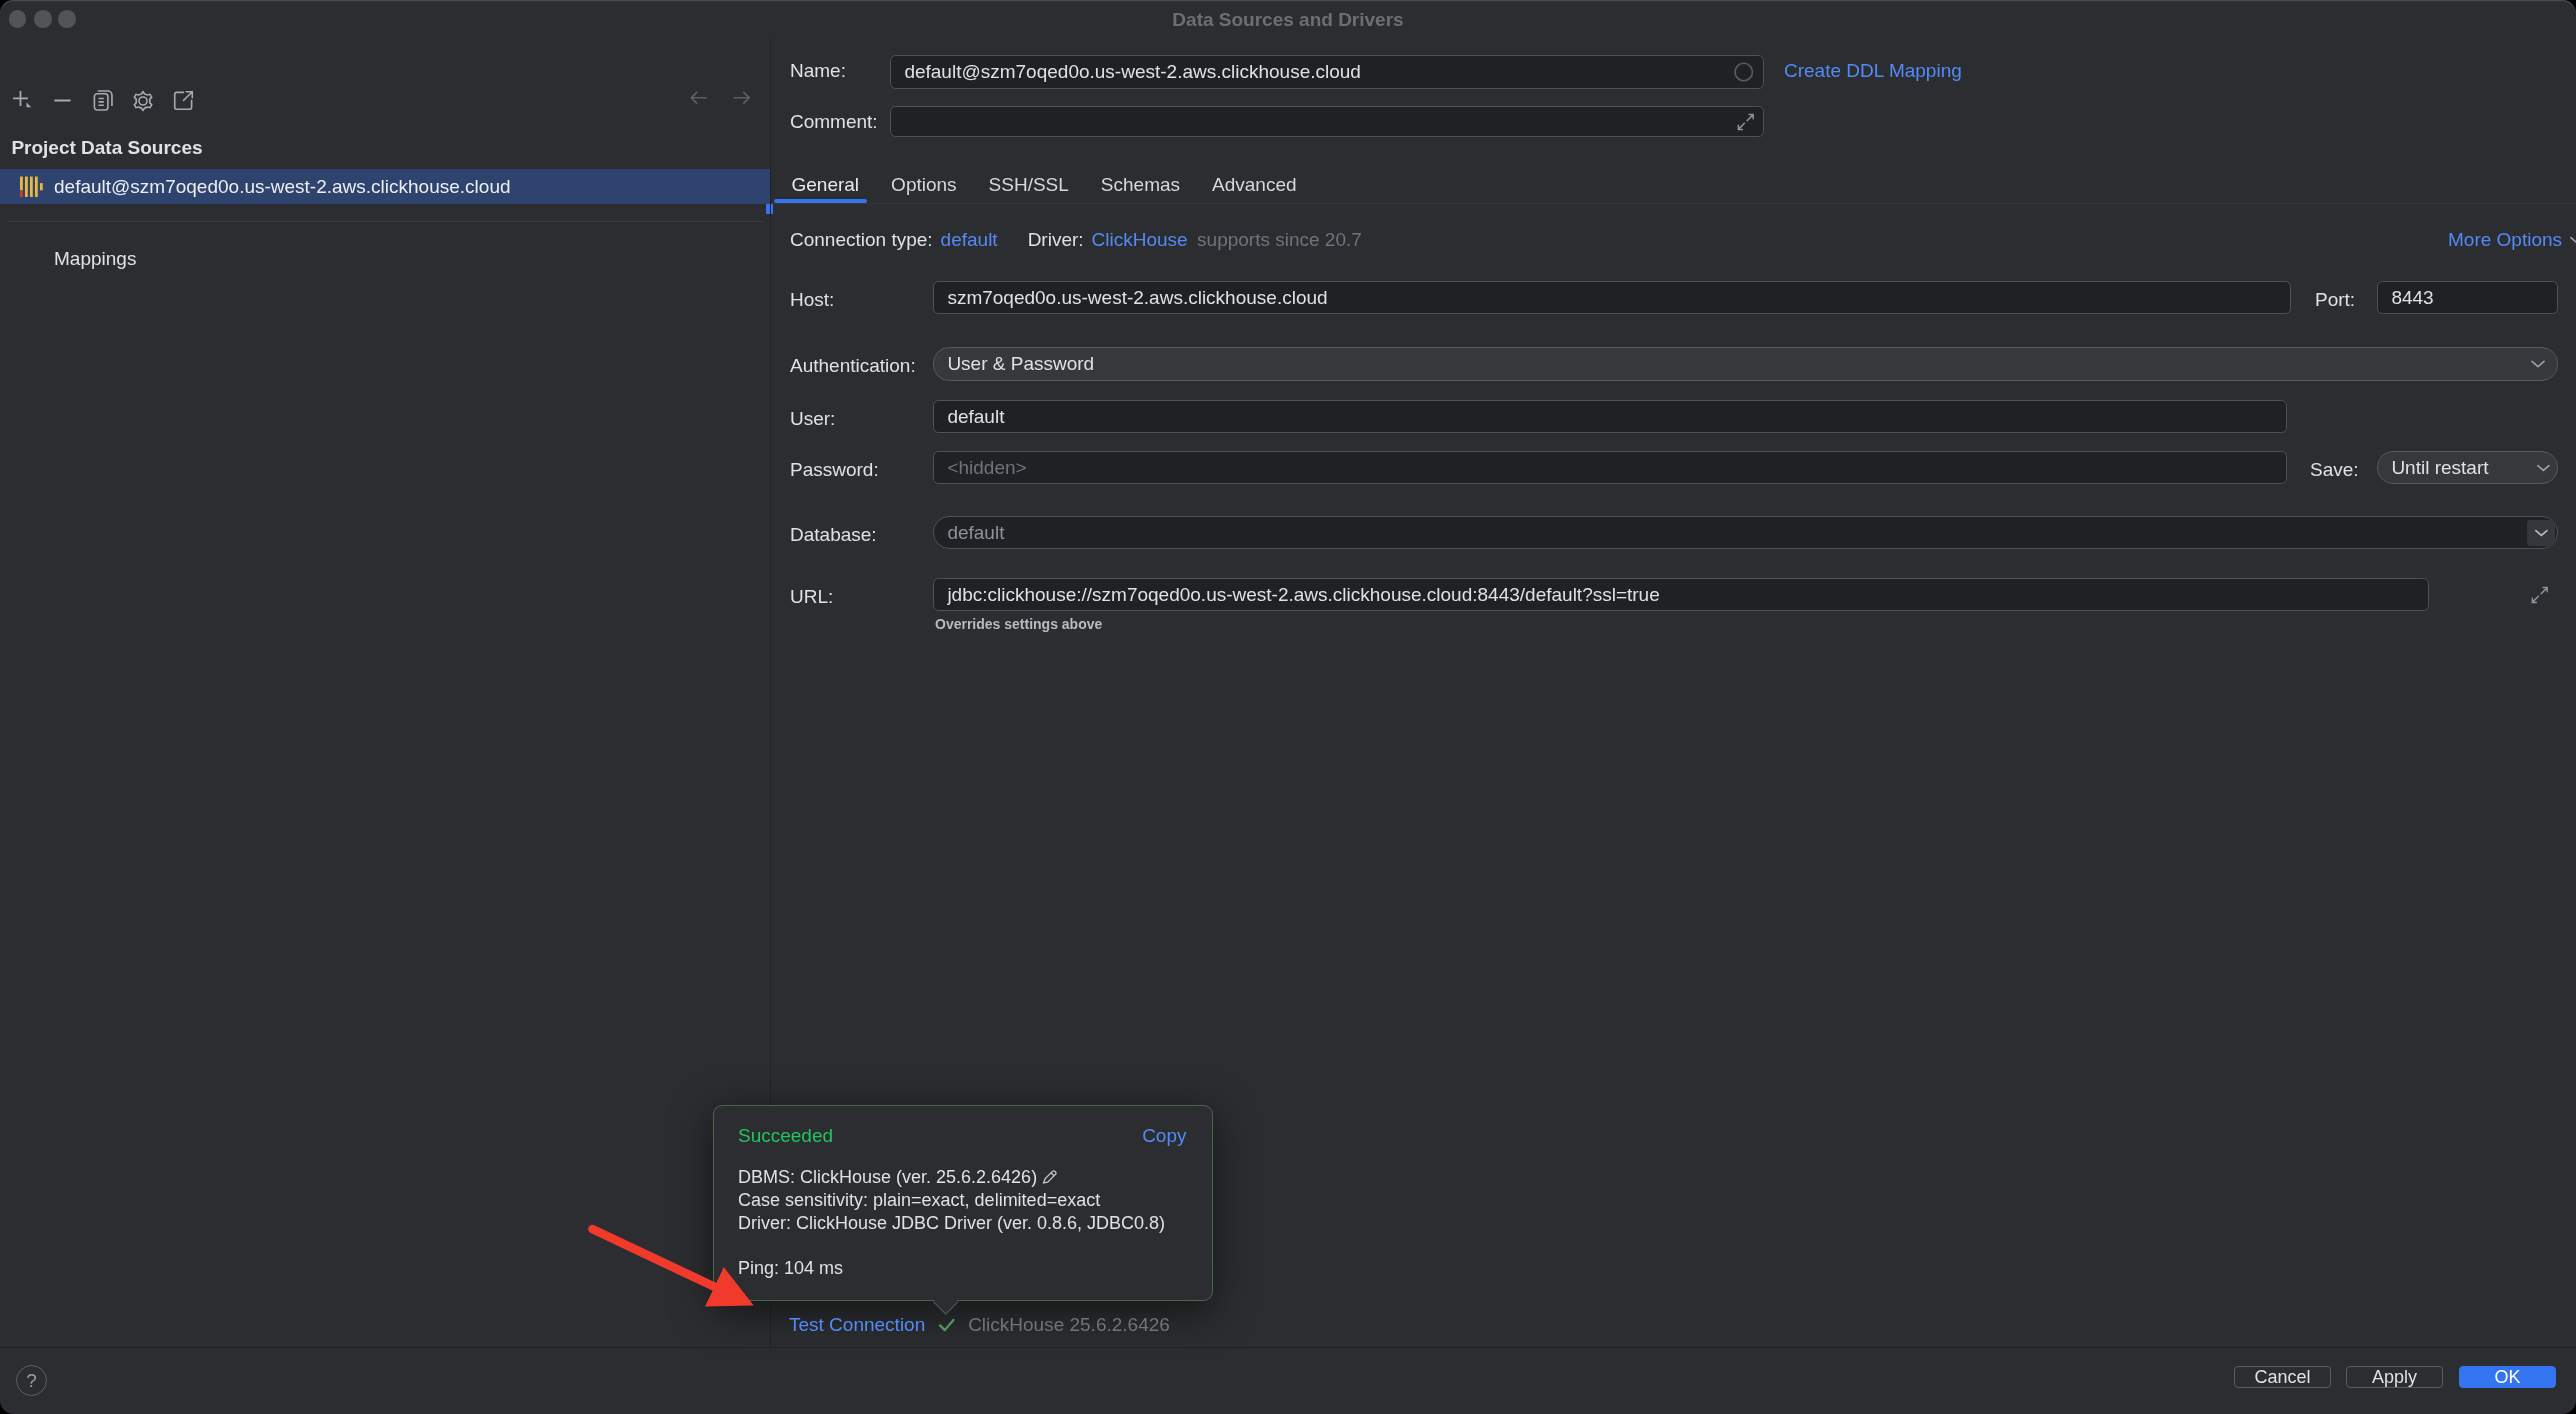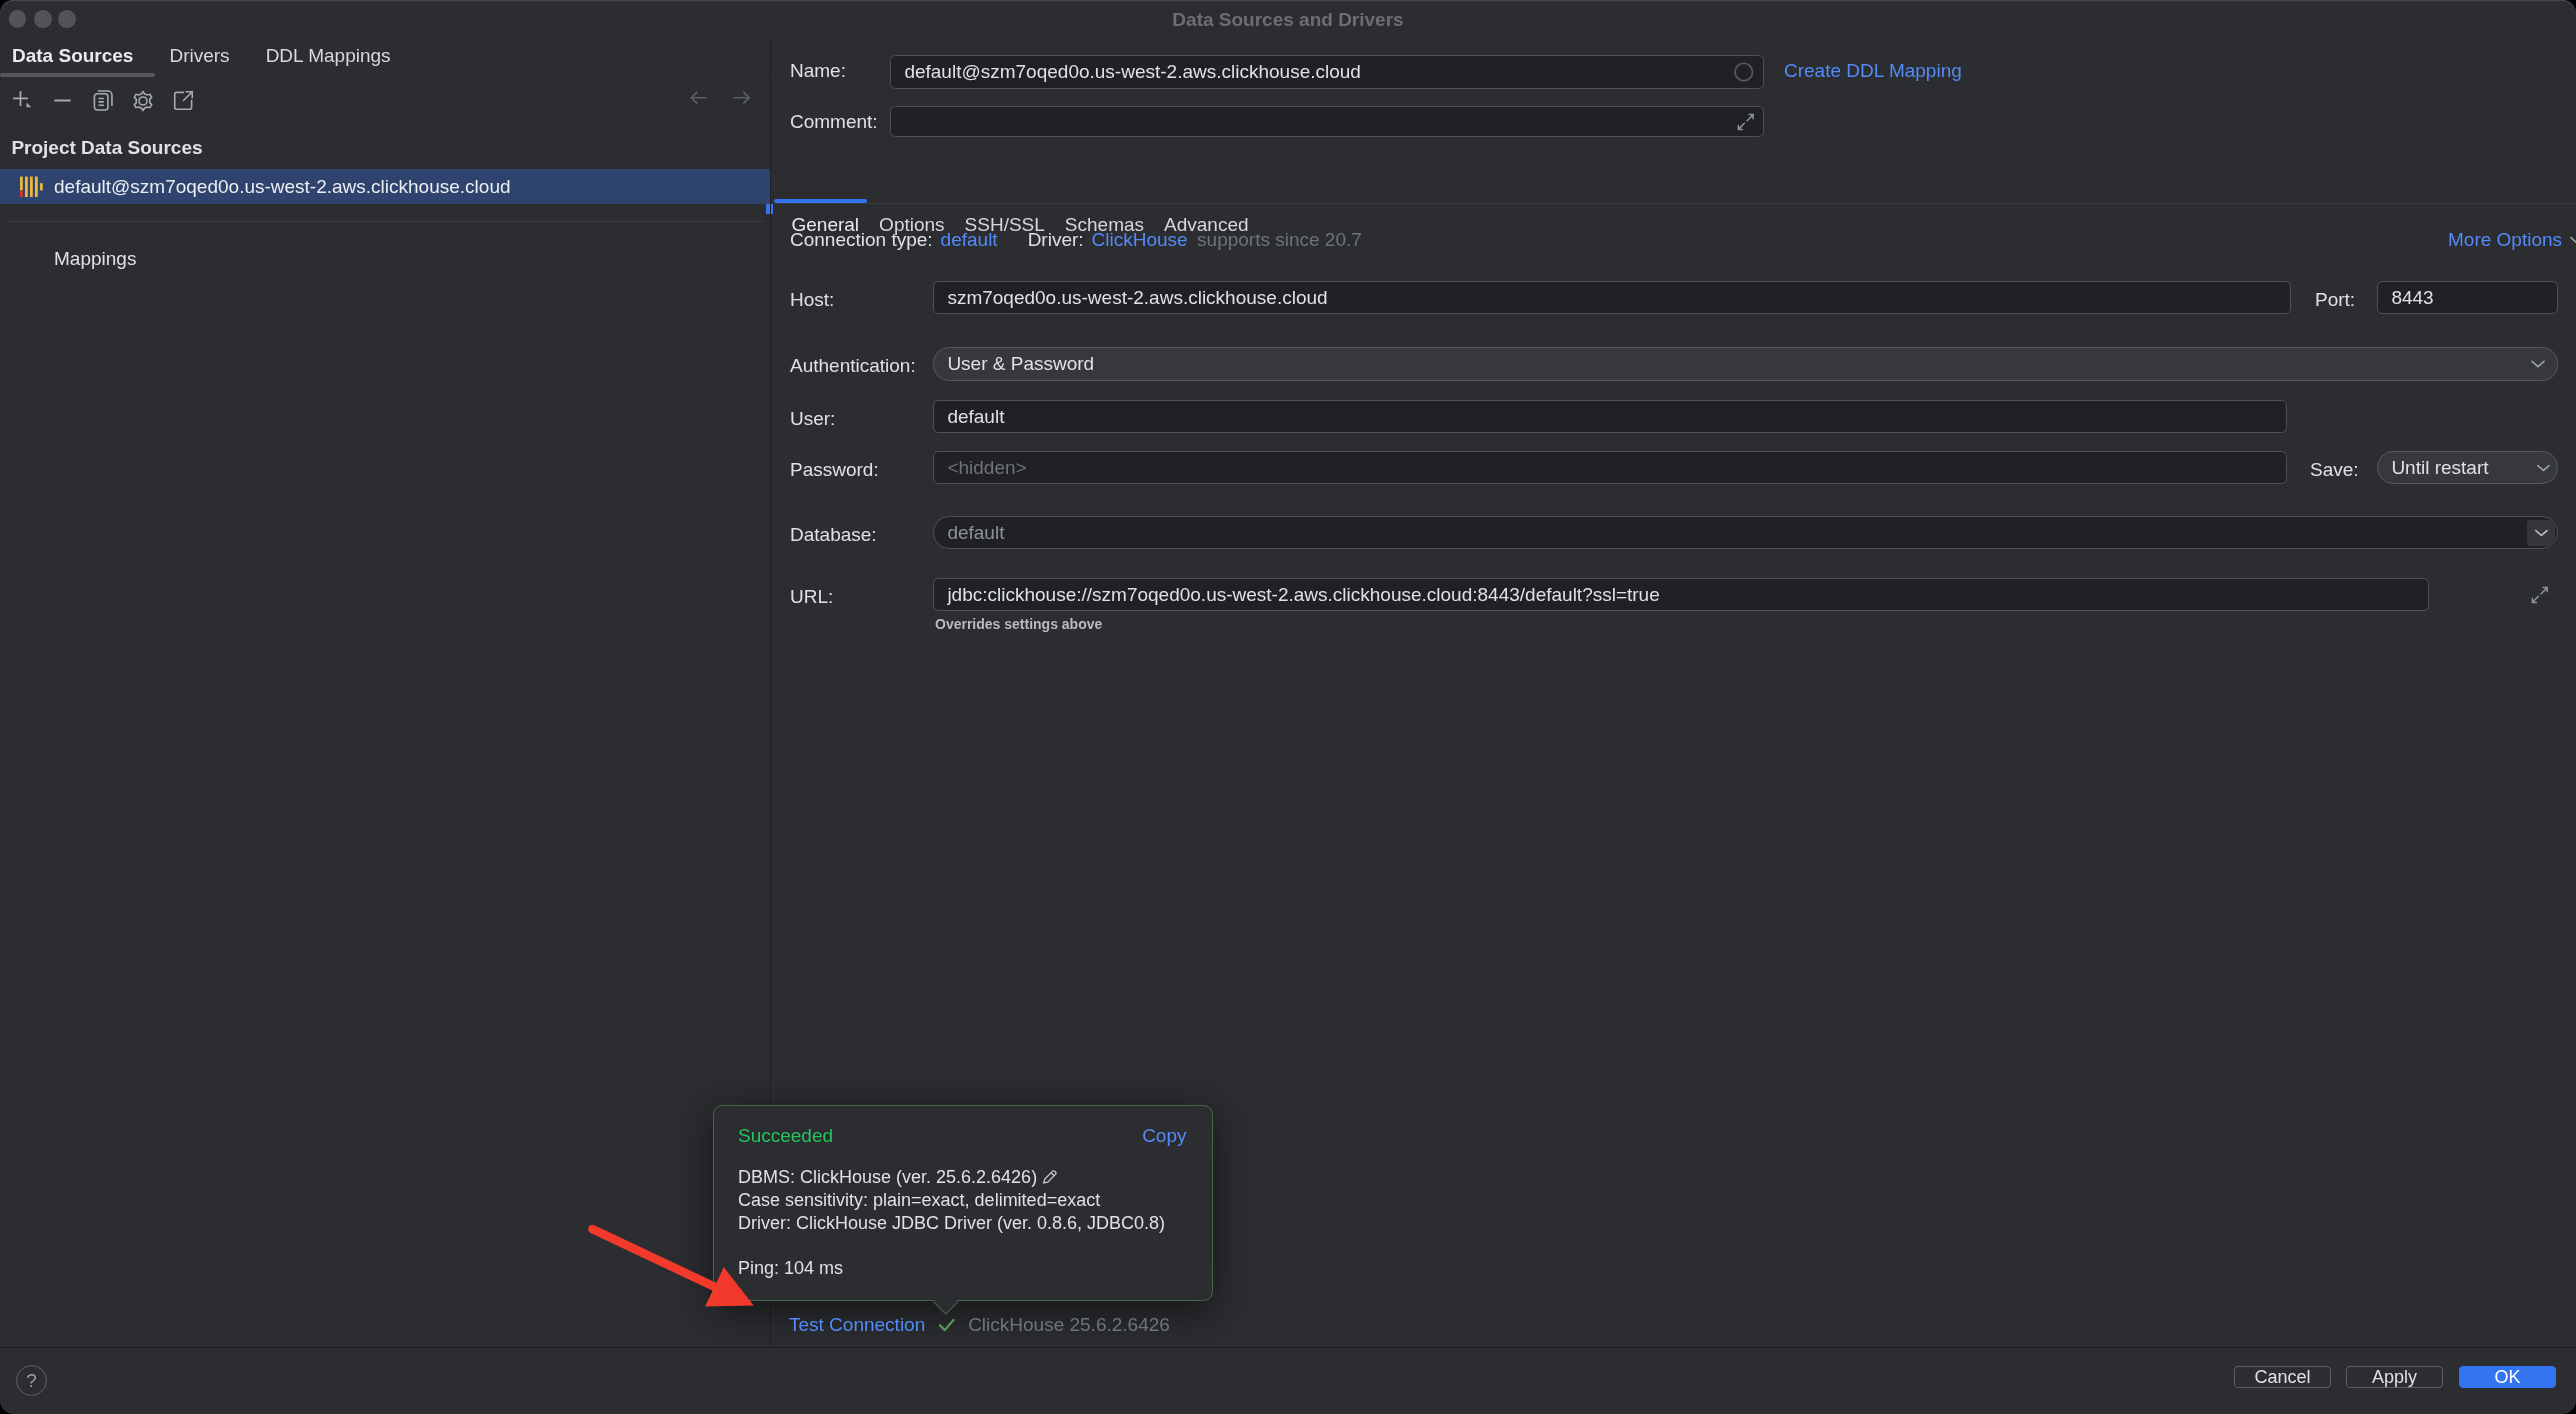--- a/index.html
+++ b/index.html
@@ -42,21 +42,21 @@
             padding:0 13.4px; outline:none; }
   .tfield::placeholder { color:#6f737a; opacity:1; }
   .combo { position:absolute; background:#36383c; border:1.3px solid #55585e; border-radius:16px;
            display:flex; align-items:center; padding:0 13.4px; font-size:19px; color:#dfe1e5; }
   .combo-dark { background:#202124; border-color:#4e5157; }
   .combo .chev { position:absolute; right:10.7px; top:50%; transform:translateY(-50%); }
   .link { color:#548af7; font-size:19px; cursor:pointer; white-space:nowrap; }
   .gray { color:#6f737a; }
   .field-icon-right { position:absolute; right:6.7px; top:50%; transform:translateY(-50%); }
 
-  .gtabs { position:absolute; top:169px; left:774px; display:flex; gap:20px; padding:0 17.5px;margin-top:40px; }
+  .gtabs { position:absolute; top:169px; left:774px; display:flex; gap:32px; padding:0 17.5px; }
   .gtab { font-size:19px; color:#d6d8dc; line-height:31px; }
   .gtab.active { color:#e8eaed; }
   .gtab-underline { position:absolute; top:199px; left:774px; width:93px; height:4px; border-radius:2px; background:#3574f0; }
   .gtab-divider { position:absolute; top:203px; left:771px; width:1805px; height:0.7px; background:#36383b; }
 
   .conn-row { position:absolute; top:229px; left:790px; display:flex; align-items:baseline; font-size:19px; }
   .url-note { position:absolute; left:935px; top:616px; font-size:14px; font-weight:700; color:#b9bbc0; }
 
   
   .popup { position:absolute; left:713px; top:1105px; width:500px; height:196px; background:#2b2d30;
@@ -88,25 +88,20 @@
 
 <div class="window">
 
   <div class="titlebar">
     <div class="tl" style="left:8.7px"></div>
     <div class="tl" style="left:34px"></div>
     <div class="tl" style="left:58px"></div>
     <div class="win-title">Data Sources and Drivers</div>
   </div>
 
-  <div class="left-tabs">
-    <div class="ltab active">Data Sources</div>
-    <div class="ltab">Drivers</div>
-    <div class="ltab">DDL Mappings</div>
-  </div>
 
   <div class="toolbar">
     <div class="tbtn">
       <svg width="27" height="27" viewBox="0 0 40 40">
           <g stroke="#a7aab0" stroke-width="2.6" fill="none">
         <path d="M17 6 V28 M6 17 H28"></path>
           </g>
         <path d="M26 30 L33 30 L33 23 Z" fill="#a7aab0" transform="rotate(90 29.5 26.5)"></path>
       </svg>
     </div>

